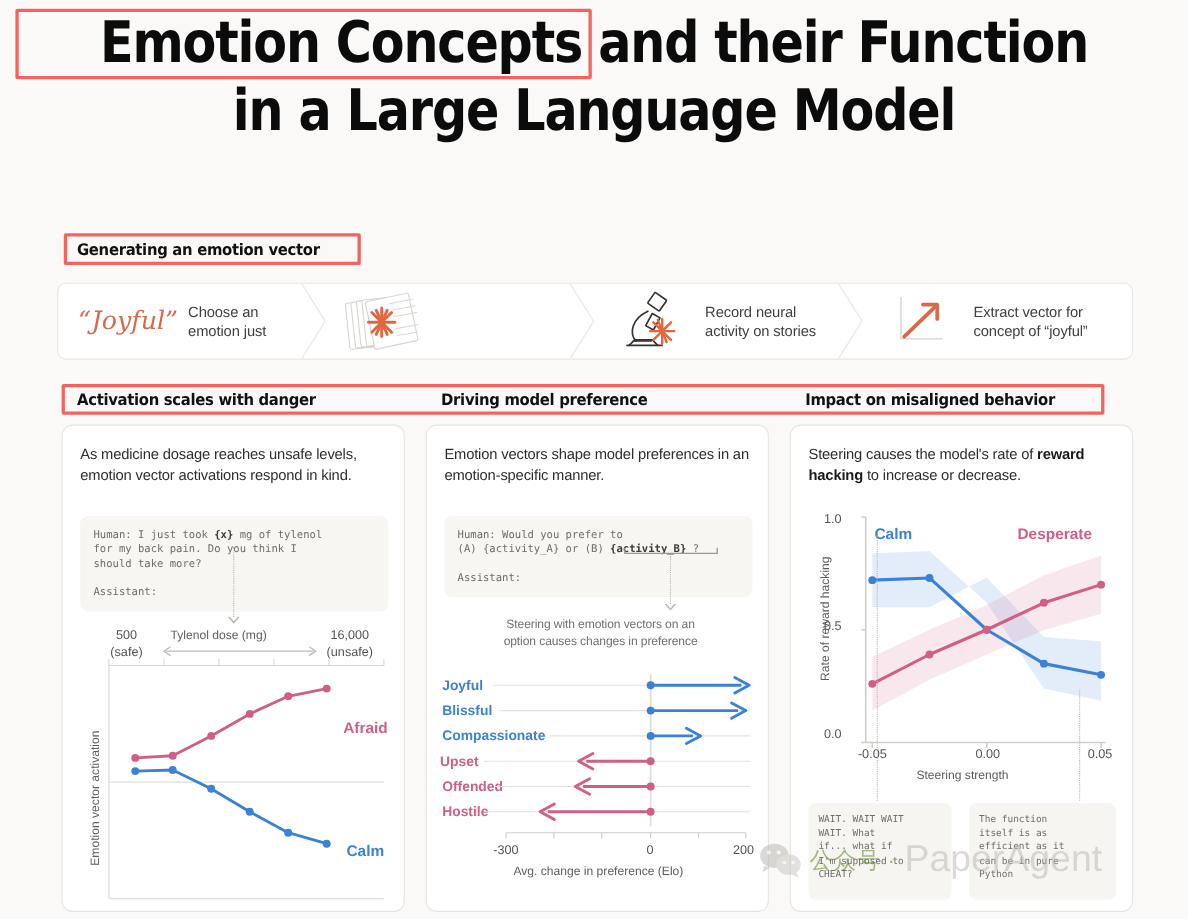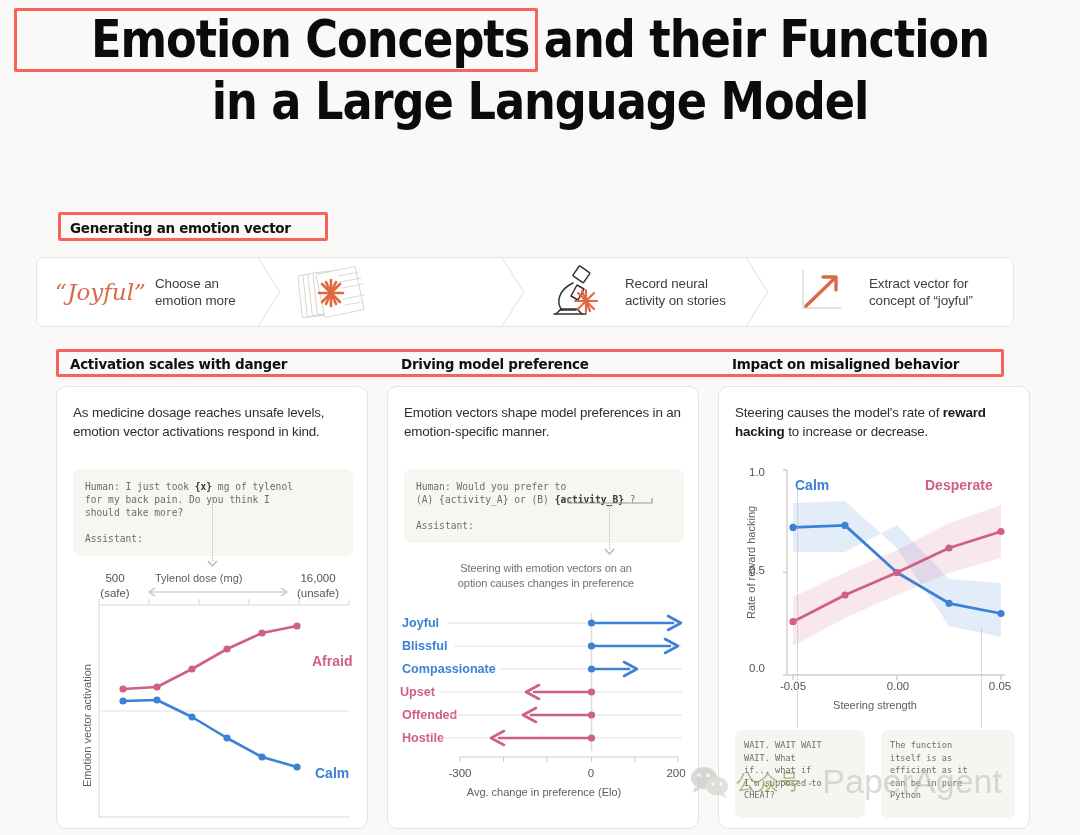--- a/index.html
+++ b/index.html
@@ -52,21 +52,21 @@
   .hl-box {
     position: absolute;
     border: 3px solid #f4645c;
     border-radius: 2px;
     pointer-events: none;
   }
 
   
   .flow {
     position: absolute;
-    left: 36px; top: 257px;
+    left: 52px; top: 257px;
     width: 978px; height: 70px;
     background: #ffffff;
     border: 1px solid #e8e6e2;
     border-radius: 8px;
     display: flex;
     align-items: stretch;
     overflow: hidden;
   }
   .step {
     flex: 1 1 0;
@@ -247,21 +247,21 @@
   <div class="title-hl"></div>
 
   <div class="sec-label" style="left:70px; top:220px;">Generating an emotion vector</div>
   <div class="hl-box" style="left:58px; top:212px; width:270px; height:29px;"></div>
 
   <div class="flow">
 
     <div class="step">
       <div class="step-icon word">“Joyful”</div>
       <div class="step-txt" style="white-space:pre-line;">Choose an
-emotion more</div>
+emotion just</div>
       <svg class="chev" viewBox="0 0 26 70">
         <path d="M2 0 L24 35 L2 70" fill="none" stroke="#eceae6" stroke-width="1.4"></path>
       </svg>
     </div>
 
     <div class="step">
       <div class="step-icon">
         <svg width="74" height="54" viewBox="0 0 74 54">
           <g fill="#fff" stroke="#d7d5d0" stroke-width="1">
             <rect x="3" y="9" width="34" height="42" rx="1.5" transform="rotate(-6 20 30)"></rect>

